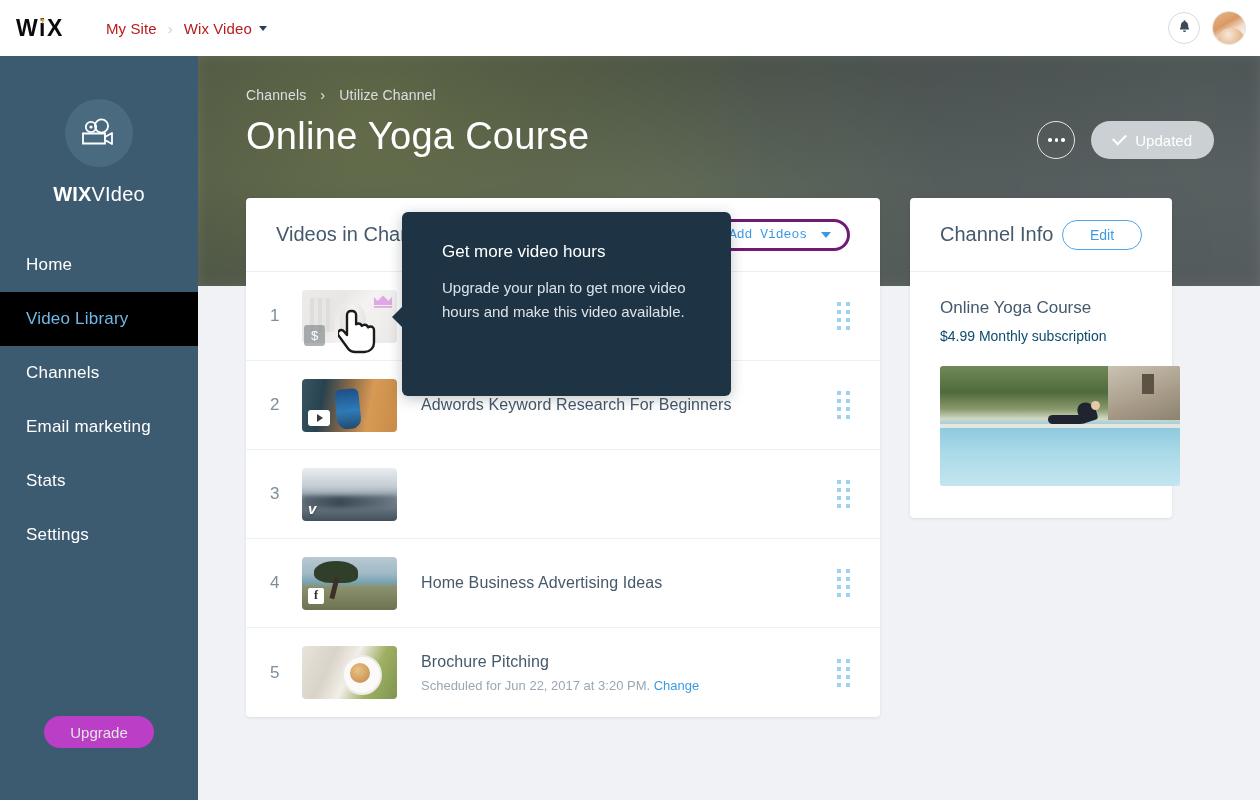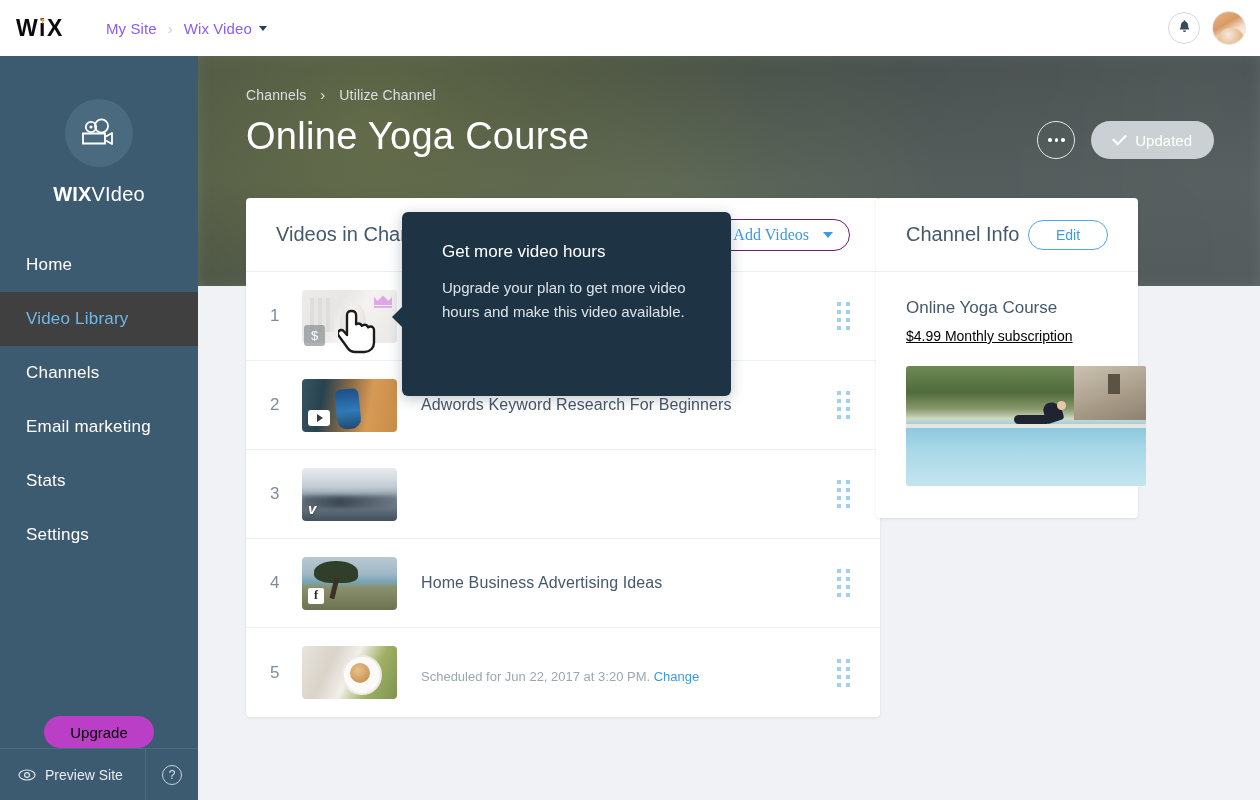--- a/index.html
+++ b/index.html
@@ -18,21 +18,21 @@
     background: #ffffff;
     display: flex; align-items: center;
     z-index: 40;
   }
   .wix-logo {
     margin-left: 16px; width: 62px; height: 28px;
     display: flex; align-items: center;
   }
   .breadcrumb-top { display: flex; align-items: center; margin-left: 28px; }
   .bc-item {
-    font-size: 15px; color: #8b5cf6; letter-spacing: .1px;
+    font-size: 15px; color: #b91c1c; letter-spacing: .1px;
   }
   .bc-sep {
     margin: 0 11px; color: #c8ced4; font-size: 15px; font-weight: 300;
   }
   .bc-caret {
     margin-left: 7px; width: 0; height: 0;
     border-left: 4px solid transparent; border-right: 4px solid transparent;
     border-top: 5px solid #2d3e4f;
   }
   .topbar-right {
@@ -75,29 +75,29 @@
   .brand b { font-weight: 700; }
   .brand span { font-weight: 300; margin-top: 40px; }
 
   .nav { margin-top: 32px; }
   .nav-item {
     height: 54px; display: flex; align-items: center;
     padding-left: 26px; font-size: 17px; color: #ffffff;
     letter-spacing: .2px;
   }
   .nav-item.active {
-    background: #404040; color: #6fb8e8;
+    background: #000000; color: #6fb8e8;
   }
 
   .upgrade-wrap {
     position: absolute; left: 0; bottom: 52px; width: 198px;
     display: flex; justify-content: center;
   }
   .upgrade-btn {
-    background: #bb3ec6; color: #000000;
+    background: #bb3ec6; color: #e5e5e5;
     border: none; border-radius: 16px;
     padding: 0 26px; height: 32px; font-size: 15px;
     font-family: "Liberation Sans", sans-serif;
   }
   .side-footer {
     position: absolute; left: 0; bottom: 0;
     width: 198px; height: 52px;
     display: flex; align-items: center;
     border-top: 1px solid #4b6c83;
   }
@@ -189,24 +189,24 @@
     z-index: 10;
   }
   .videos-head {
     height: 74px; display: flex; align-items: center;
     padding: 0 30px; border-bottom: 1px solid #eceff2;
   }
   .videos-title { font-size: 20px; color: #44596b; font-weight: 400; }
   .videos-count { font-size: 20px; color: #b6c0c9; margin-left: 7px; }
   .add-videos-btn {
     margin-left: auto; height: 32px; border-radius: 16px;
-    border: 1px solid #701a75; background: #fff; color: #3c9ae4;
-    font-size: 16px; padding: 0 16px;
+    border: 3px solid #701a75; background: #fff; color: #3c9ae4;
+    font-size: 13px; padding: 0 16px;
     display: flex; align-items: center; gap: 14px;
-    font-family: Liberation Serif, serif;
+    font-family: Liberation Mono, monospace;
   }
   .chev-down {
     width: 0; height: 0;
     border-left: 5px solid transparent; border-right: 5px solid transparent;
     border-top: 6px solid #3c9ae4;
   }
 
   .vrow {
     height: 89px; display: flex; align-items: center;
     padding: 0 30px 0 24px;
@@ -351,38 +351,38 @@
   }
   .tt-btn {
     margin-top: 21px; height: 32px; border-radius: 16px;
     background: #b63fc4; border:none; color:#ffffff;
     font-size: 15px; padding: 0 22px;
     font-family: "Liberation Sans", sans-serif;
   }
 
   
   .info-card {
-    position: absolute; top: 198px; left: 876px;
+    position: absolute; top: 198px; left: 910px;
     width: 262px; border-radius: 4px; background: #ffffff;
     box-shadow: 0 1px 3px rgba(22,45,61,.10);
     z-index: 10;
   }
   .info-head {
     height: 74px; display:flex; align-items:center;
     padding: 0 30px; border-bottom: 1px solid #eceff2;
   }
   .info-title { font-size: 20px; color:#44596b; }
   .edit-btn {
     margin-left:auto; height:30px; min-width:80px; border-radius:15px;
     border:1px solid #50a5e8; background:#fff; color:#3c9ae4; font-size:14px;
     font-family: "Liberation Sans", sans-serif;
   }
   .info-body { padding: 26px 30px 32px; }
   .info-name { font-size:17px; color:#44596b; }
-  .info-price { font-size:14px; color:#000000; margin-top:10px;text-decoration:underline; }
+  .info-price { font-size:14px; color:#0c4a6e; margin-top:10px; }
   .info-img {
     margin-top: 22px; width: 240px; height: 120px; border-radius: 3px;
     position: relative; overflow: hidden;
     background: linear-gradient(180deg,
       #6f8a55 0%, #4f6b3c 22%, #8a9a6b 36%,
       #cfd8c6 44%, #a9cfdc 48%, #8ec6dc 62%, #aadbe8 84%, #cfe7ef 100%);
   }
   .info-img .stone {
     position:absolute; right:0; top:0; width:72px; height:54px;
     background: linear-gradient(160deg,#cbc2b2 0%,#a79b88 60%,#8d8270 100%);
@@ -481,32 +481,20 @@
     </div>
     <div class="nav-item">
       <span>Settings</span>
     </div>
   </nav>
 
   <div class="upgrade-wrap">
     <button class="upgrade-btn">Upgrade</button>
   </div>
 
-  <div class="side-footer">
-    <div class="preview-site">
-      <svg width="18" height="12" viewBox="0 0 18 12" aria-hidden="true">
-        <ellipse cx="9" cy="6" rx="8" ry="5" fill="none" stroke="#dfe8ee" stroke-width="1.2"></ellipse>
-        <circle cx="9" cy="6" r="2.4" fill="none" stroke="#dfe8ee" stroke-width="1.2"></circle>
-      </svg>
-      <span>Preview Site</span>
-    </div>
-    <div class="help-btn">
-      <span class="help-circle">?</span>
-    </div>
-  </div>
 </div>
 
 <div class="hero">
   <div class="hero-bg"></div>
   <div class="hero-shade"></div>
 
   <div class="hero-inner">
     <div class="crumbs">
       <span class="crumb">Channels</span>
       <span class="crumb-sep">›</span>
@@ -620,20 +608,21 @@
         <i></i>
         <i></i>
         <i></i>
     </div>
   </div>
 
   <div class="vrow">
     <span class="vnum">5</span>
     <div class="vthumb th5"></div>
     <div class="vtitle-wrap">
+      <div class="vtitle">Brochure Pitching</div>
       <div class="vsub">
         <span>Scheduled for Jun 22, 2017 at 3:20 PM.</span>
         <a href="#">Change</a>
       </div>
     </div>
     <div class="drag-handle">
       <i></i>
         <i></i>
         <i></i>
         <i></i>

